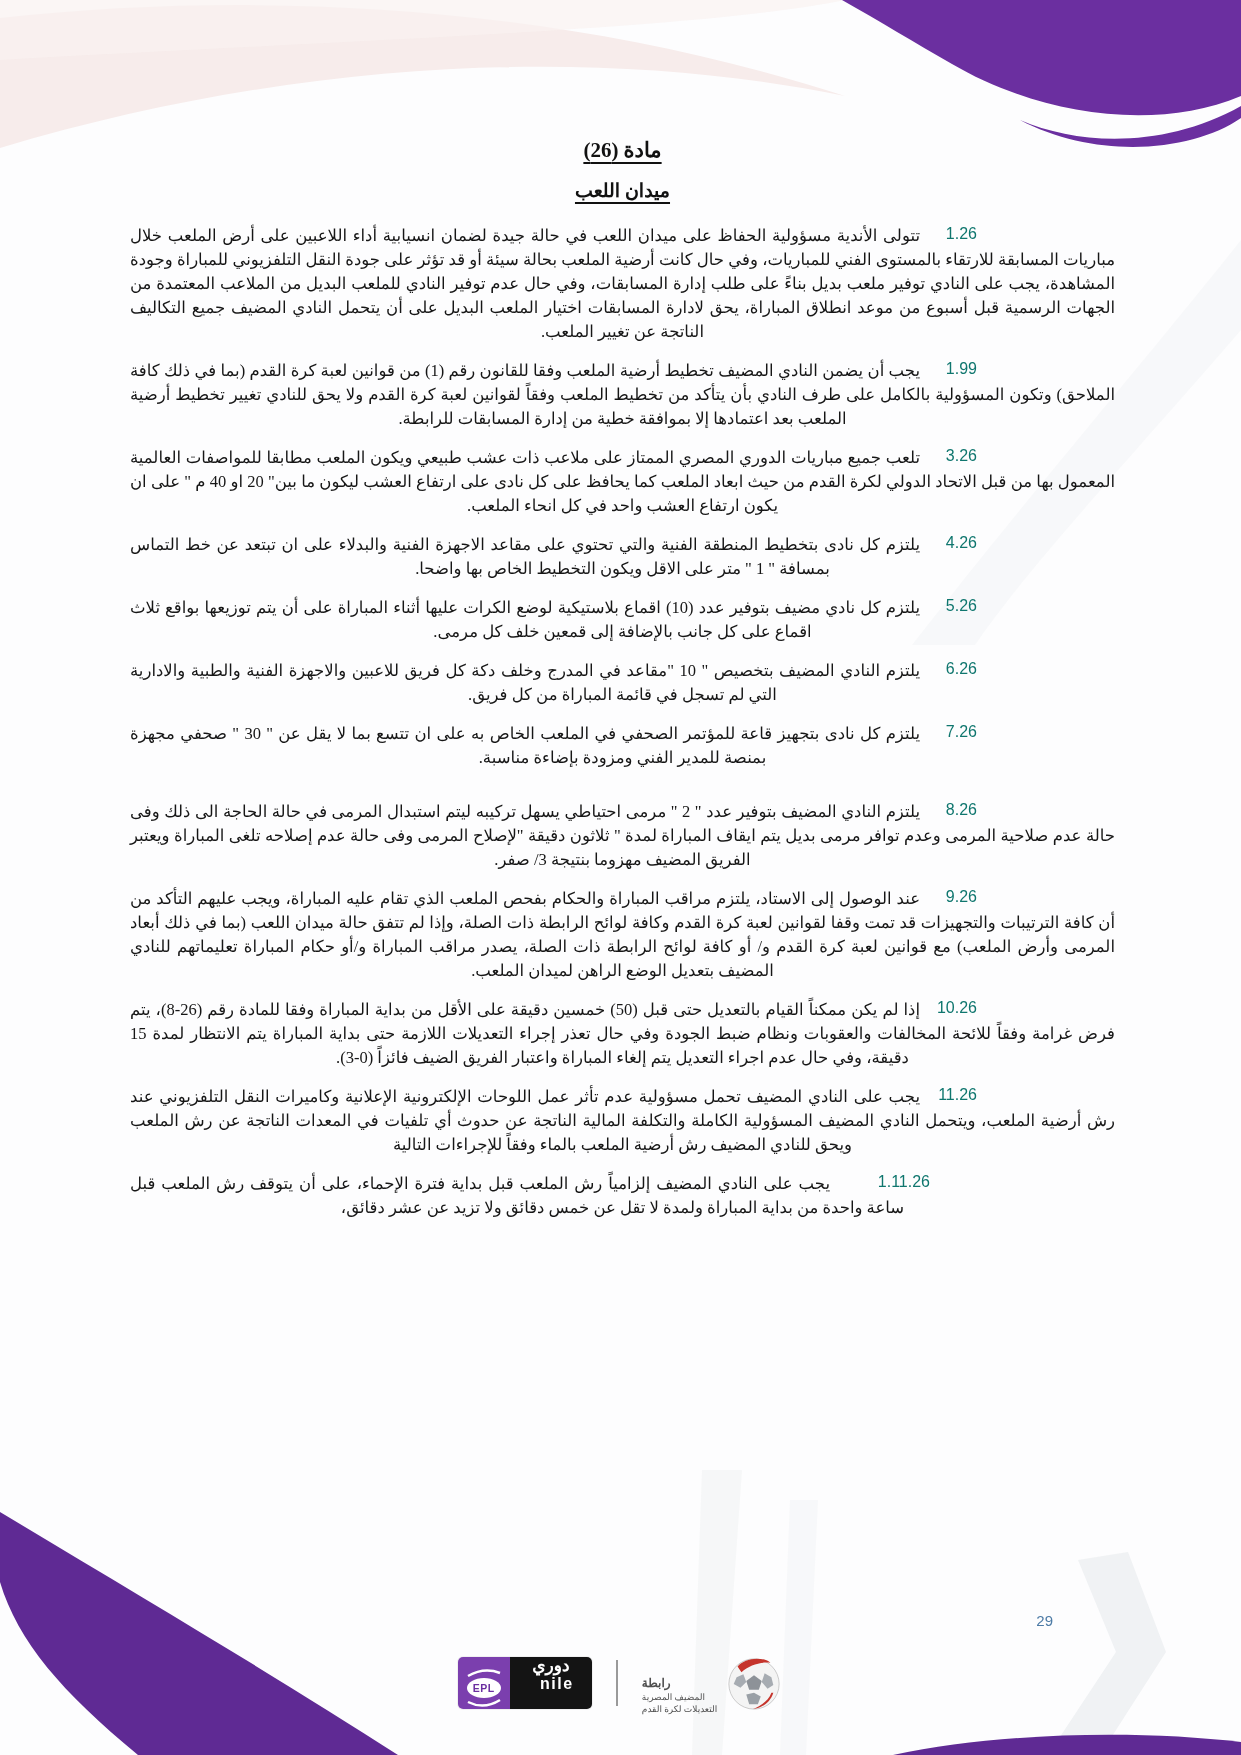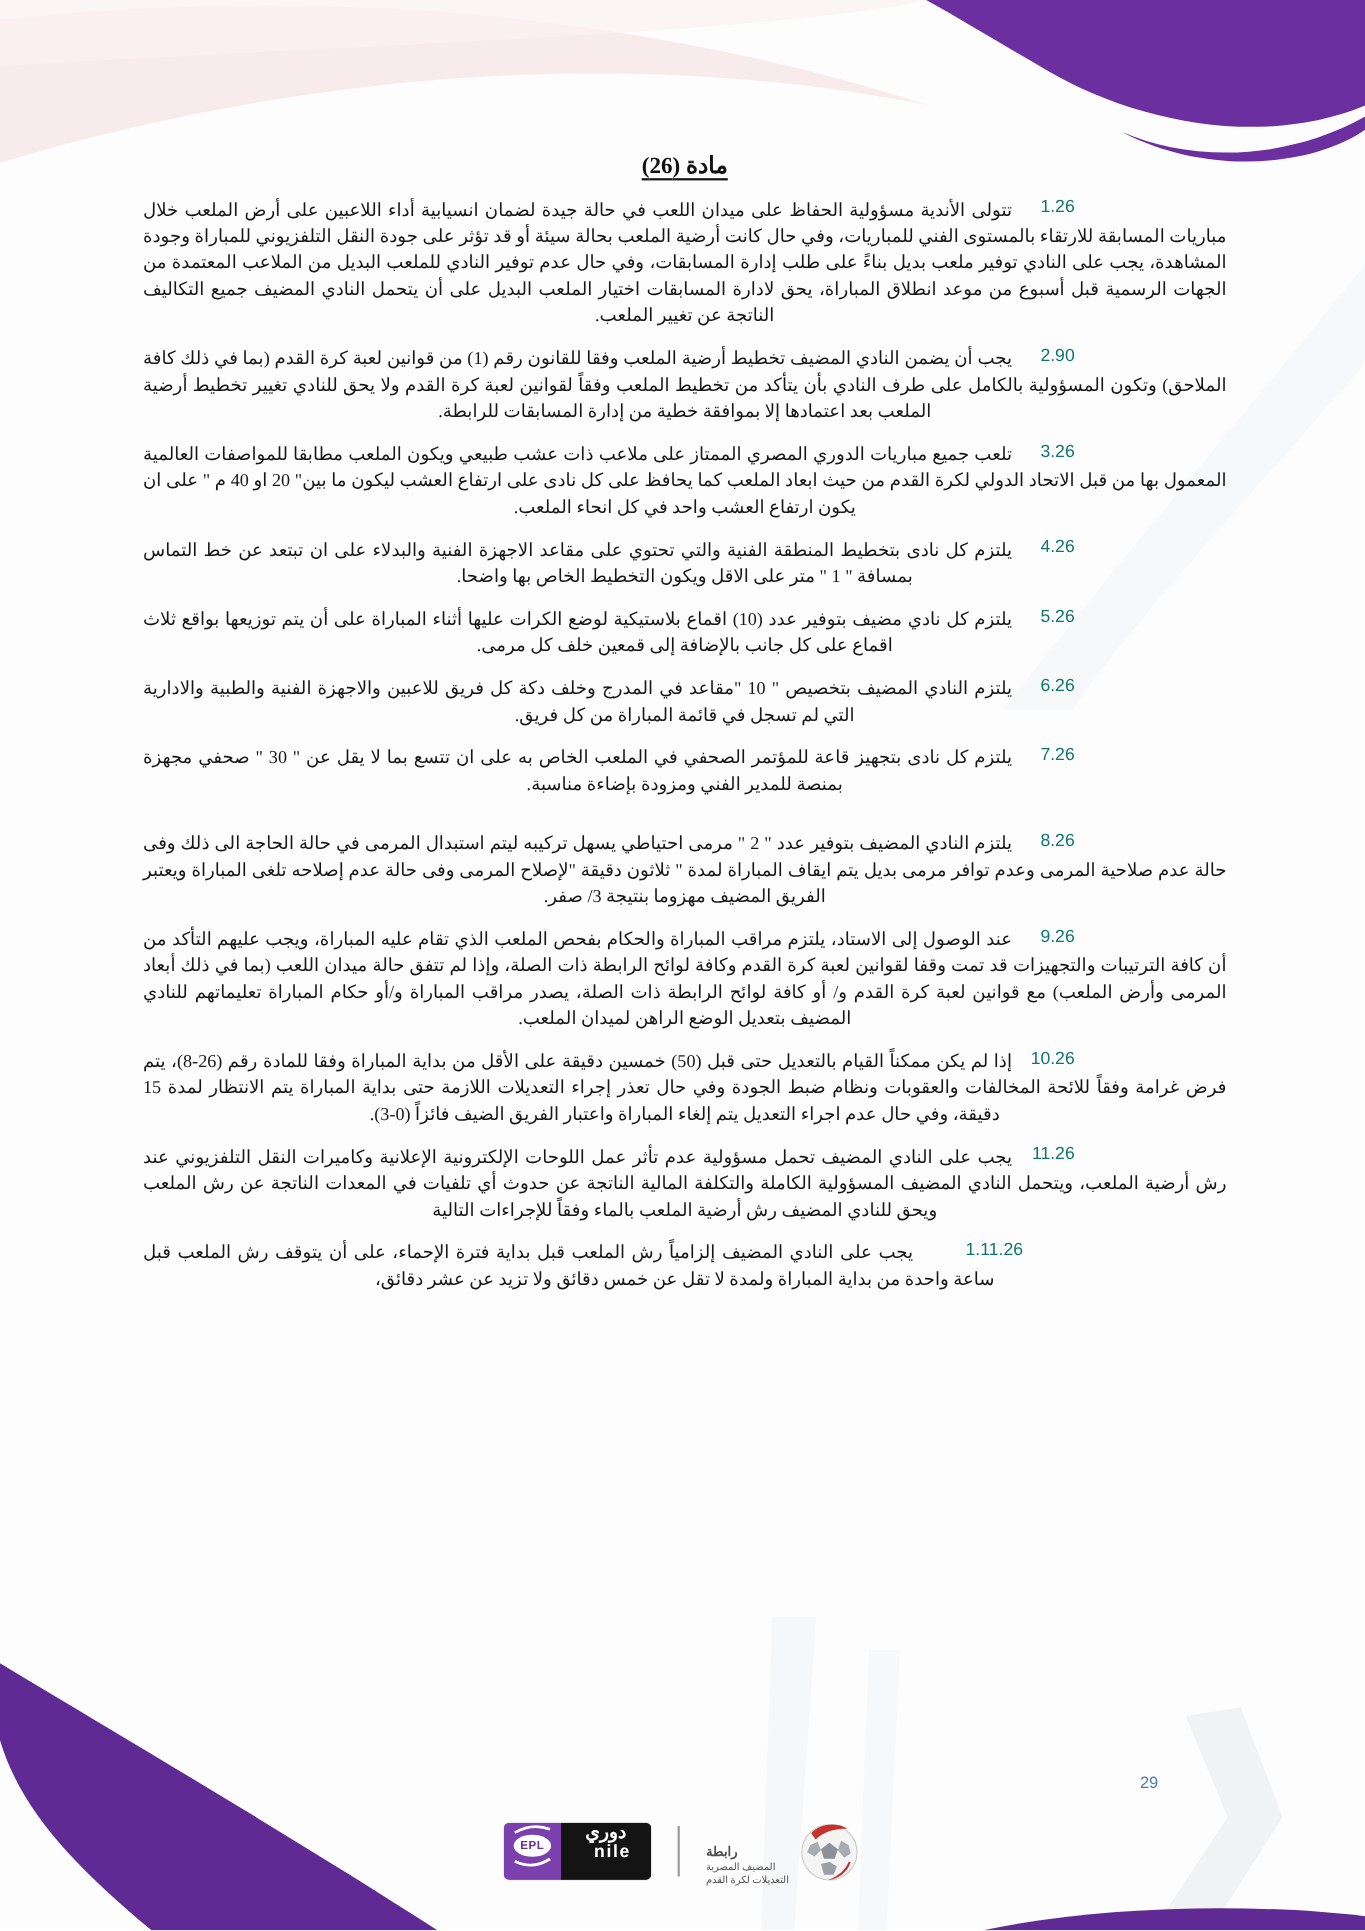--- a/index.html
+++ b/index.html
@@ -71,21 +71,21 @@
   .league-logo {
     display:flex;
     width:134px; height:52px;
     border-radius:5px;
     overflow:hidden;
     box-shadow:0 0 0 1px rgba(0,0,0,0.05);
   }
   .league-left {
     width:52px; height:52px;
     background:#7b3fae;
-    display:flex; align-items:flex-start; justify-content:center;
+    display:flex; align-items:flex-end; justify-content:center;
     position:relative;
   }
   .epl-badge {
     position:relative;
     width:40px; height:42px;
   }
   .epl-oval {
     position:absolute; left:3px; top:11px;
     width:34px; height:20px;
     background:#ffffff;
@@ -144,28 +144,29 @@
 
     <path d="M1078,1560 L1128,1552 L1166,1652 L1100,1755 L1048,1755 L1116,1652 Z" fill="#edf0f2" opacity="0.85"></path>
 
     <path d="M0,1512 C150,1602 285,1682 398,1755 L138,1755 C62,1692 18,1642 0,1582 Z" fill="#5f2a94"></path>
 
     <path d="M893,1755 C1000,1732 1140,1730 1241,1742 L1241,1755 Z" fill="#5f2a94"></path>
   </svg>
 
   <div class="content">
     <p class="doc-title">مادة (26)</p>
+    <p class="doc-subtitle">ميدان اللعب</p>
 
     <div class="clauses">
       <div class="clause">
         <span class="clause-num">1.26</span>
         <p class="clause-text">تتولى الأندية مسؤولية الحفاظ على ميدان اللعب في حالة جيدة لضمان انسيابية أداء اللاعبين على أرض الملعب خلال مباريات المسابقة للارتقاء بالمستوى الفني للمباريات، وفي حال كانت أرضية الملعب بحالة سيئة أو قد تؤثر على جودة النقل التلفزيوني للمباراة وجودة المشاهدة، يجب على النادي توفير ملعب بديل بناءً على طلب إدارة المسابقات، وفي حال عدم توفير النادي للملعب البديل من الملاعب المعتمدة من الجهات الرسمية قبل أسبوع من موعد انطلاق المباراة، يحق لادارة المسابقات اختيار الملعب البديل على أن يتحمل النادي المضيف جميع التكاليف الناتجة عن تغيير الملعب.</p>
       </div>
       <div class="clause">
-        <span class="clause-num">2.90</span>
+        <span class="clause-num">1.99</span>
         <p class="clause-text">يجب أن يضمن النادي المضيف تخطيط أرضية الملعب وفقا للقانون رقم (1) من قوانين لعبة كرة القدم (بما في ذلك كافة الملاحق) وتكون المسؤولية بالكامل على طرف النادي بأن يتأكد من تخطيط الملعب وفقاً لقوانين لعبة كرة القدم ولا يحق للنادي تغيير تخطيط أرضية الملعب بعد اعتمادها إلا بموافقة خطية من إدارة المسابقات للرابطة.</p>
       </div>
       <div class="clause">
         <span class="clause-num">3.26</span>
         <p class="clause-text">تلعب جميع مباريات الدوري المصري الممتاز على ملاعب ذات عشب طبيعي ويكون الملعب مطابقا للمواصفات العالمية المعمول بها من قبل الاتحاد الدولي لكرة القدم من حيث ابعاد الملعب كما يحافظ على كل نادى على ارتفاع العشب ليكون ما بين" 20 او 40 م " على ان يكون ارتفاع العشب واحد في كل انحاء الملعب.</p>
       </div>
       <div class="clause">
         <span class="clause-num">4.26</span>
         <p class="clause-text">يلتزم كل نادى بتخطيط المنطقة الفنية والتي تحتوي على مقاعد الاجهزة الفنية والبدلاء على ان تبتعد عن خط التماس بمسافة " 1 " متر على الاقل ويكون التخطيط الخاص بها واضحا.</p>
       </div>

